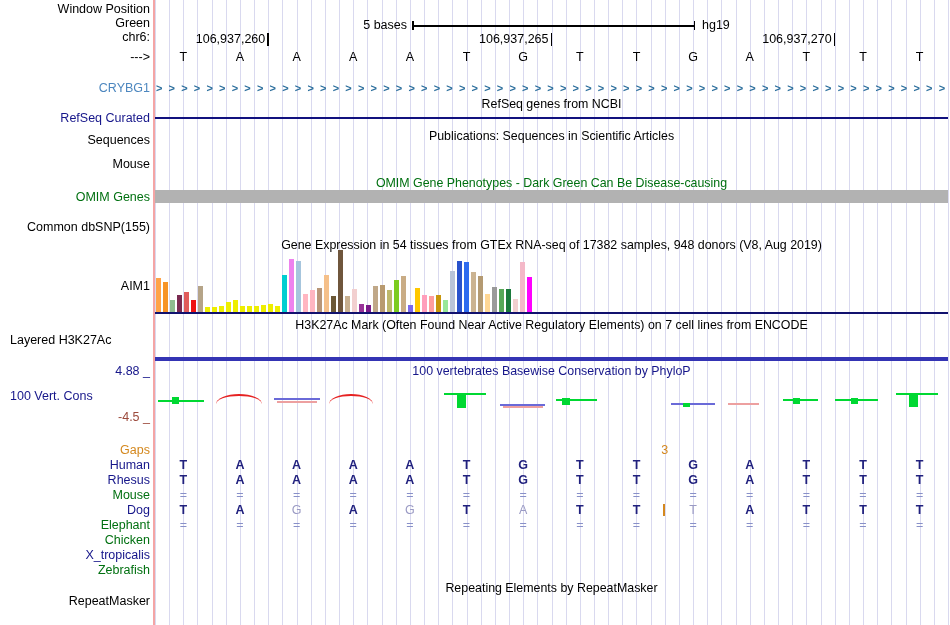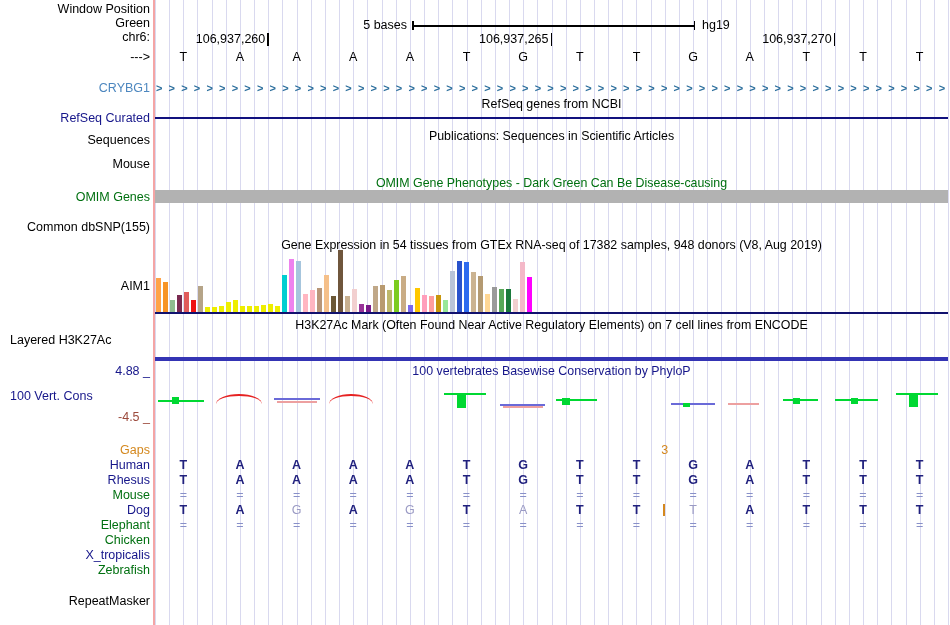--- a/index.html
+++ b/index.html
@@ -259,14 +259,15 @@
       <div class="acell eq" style="left: 551.5px; top: 518px; width: 56.6429px;">=</div>
       <div class="acell eq" style="left: 608.143px; top: 518px; width: 56.6429px;">=</div>
       <div class="acell eq" style="left: 664.786px; top: 518px; width: 56.6429px;">=</div>
       <div class="acell eq" style="left: 721.429px; top: 518px; width: 56.6429px;">=</div>
       <div class="acell eq" style="left: 778.071px; top: 518px; width: 56.6429px;">=</div>
       <div class="acell eq" style="left: 834.714px; top: 518px; width: 56.6429px;">=</div>
       <div class="acell eq" style="left: 891.357px; top: 518px; width: 56.6429px;">=</div>
       <div class="acell" style="left: 655.786px; top: 443px; width: 18px; color: rgb(212, 136, 30); font-weight: normal;">3</div>
     </div>
 
+  <div class="title" style="top:581px">Repeating Elements by RepeatMasker</div>
   <div class="lbl rlbl" style="top:594px">RepeatMasker</div>
 </div>
 
 </body></html>

